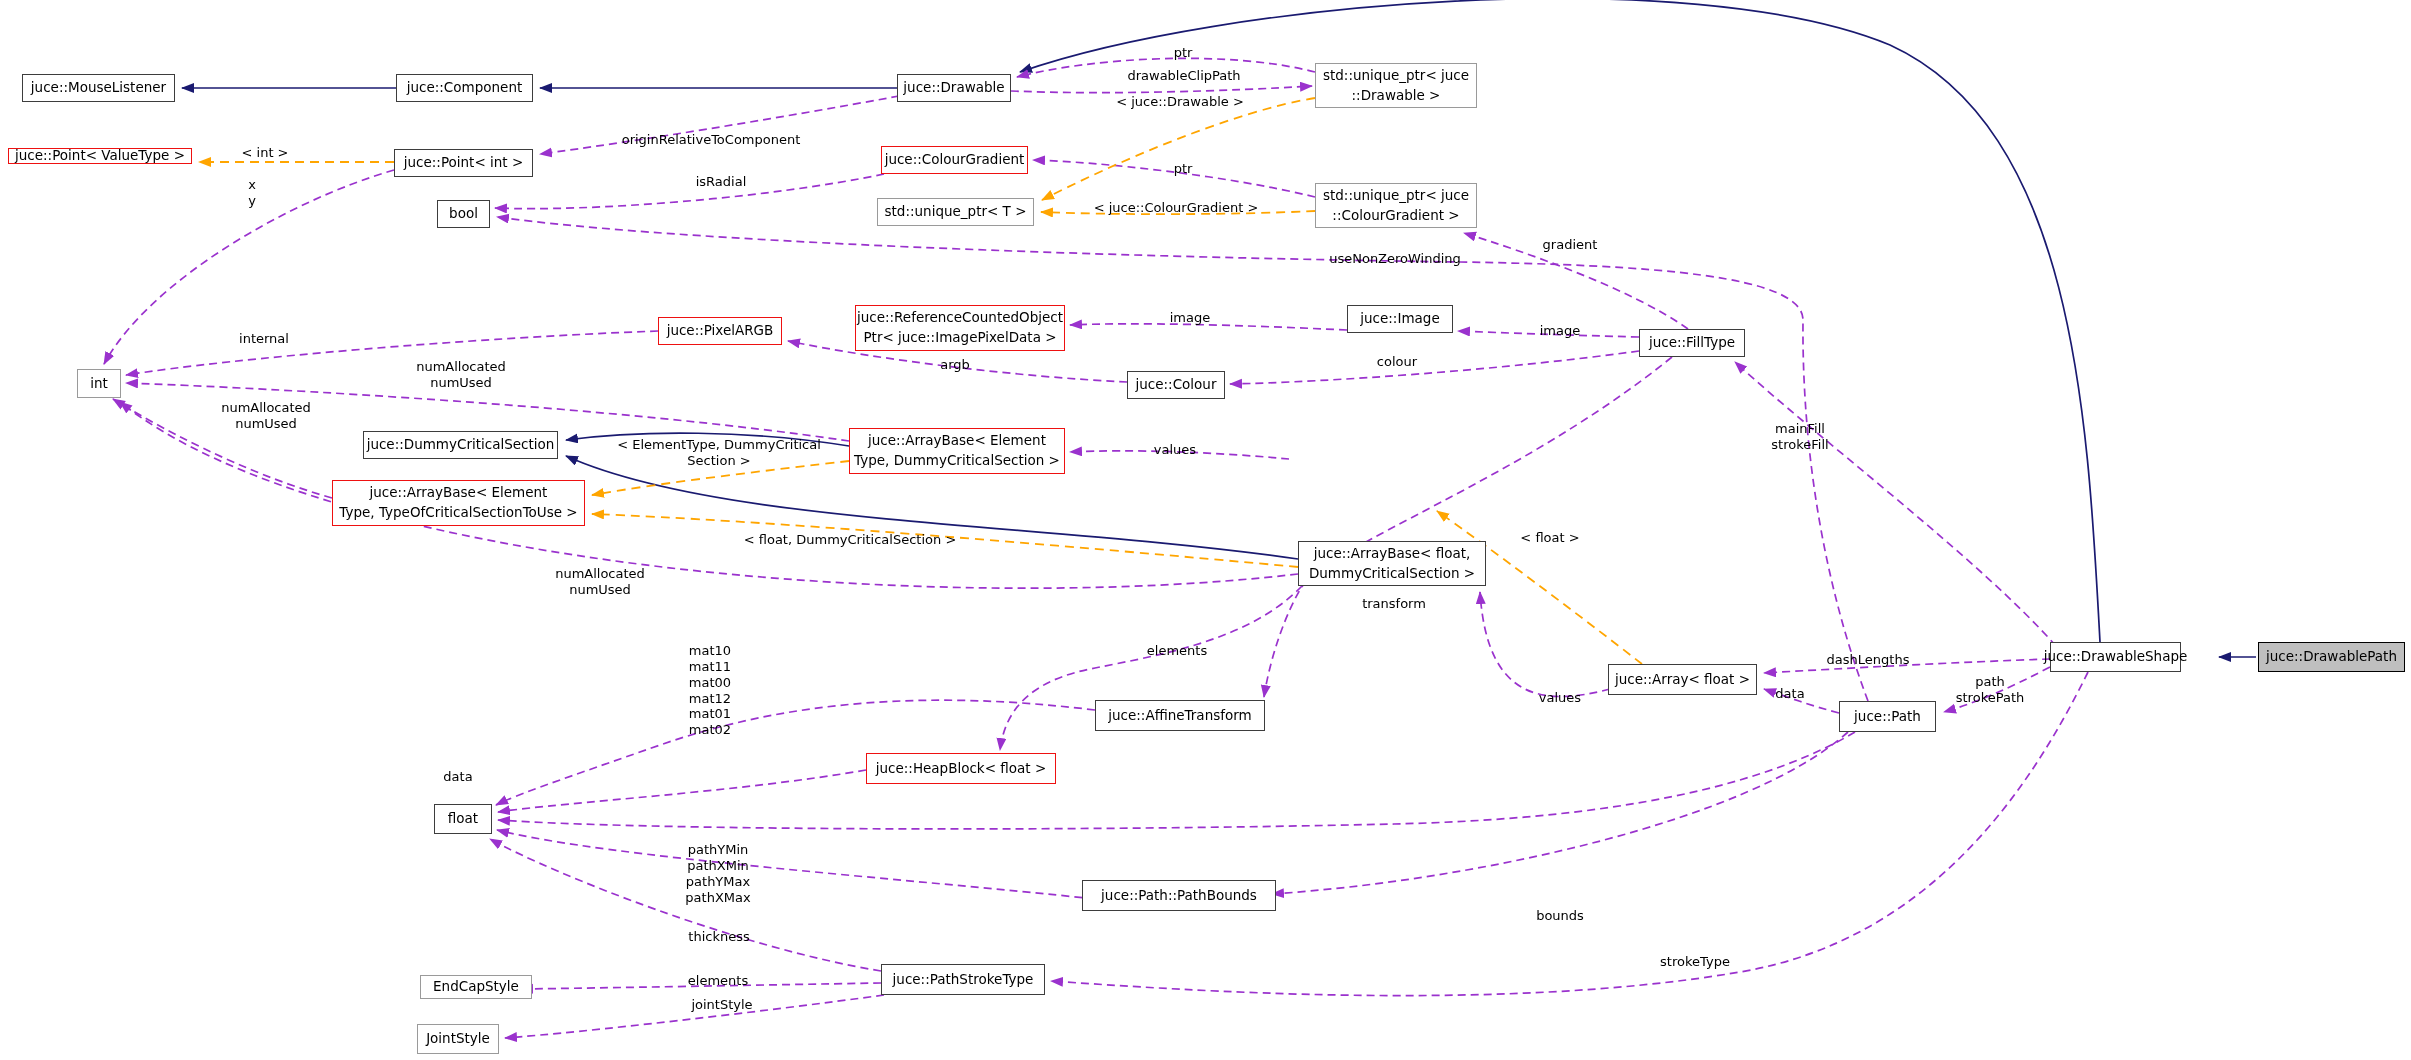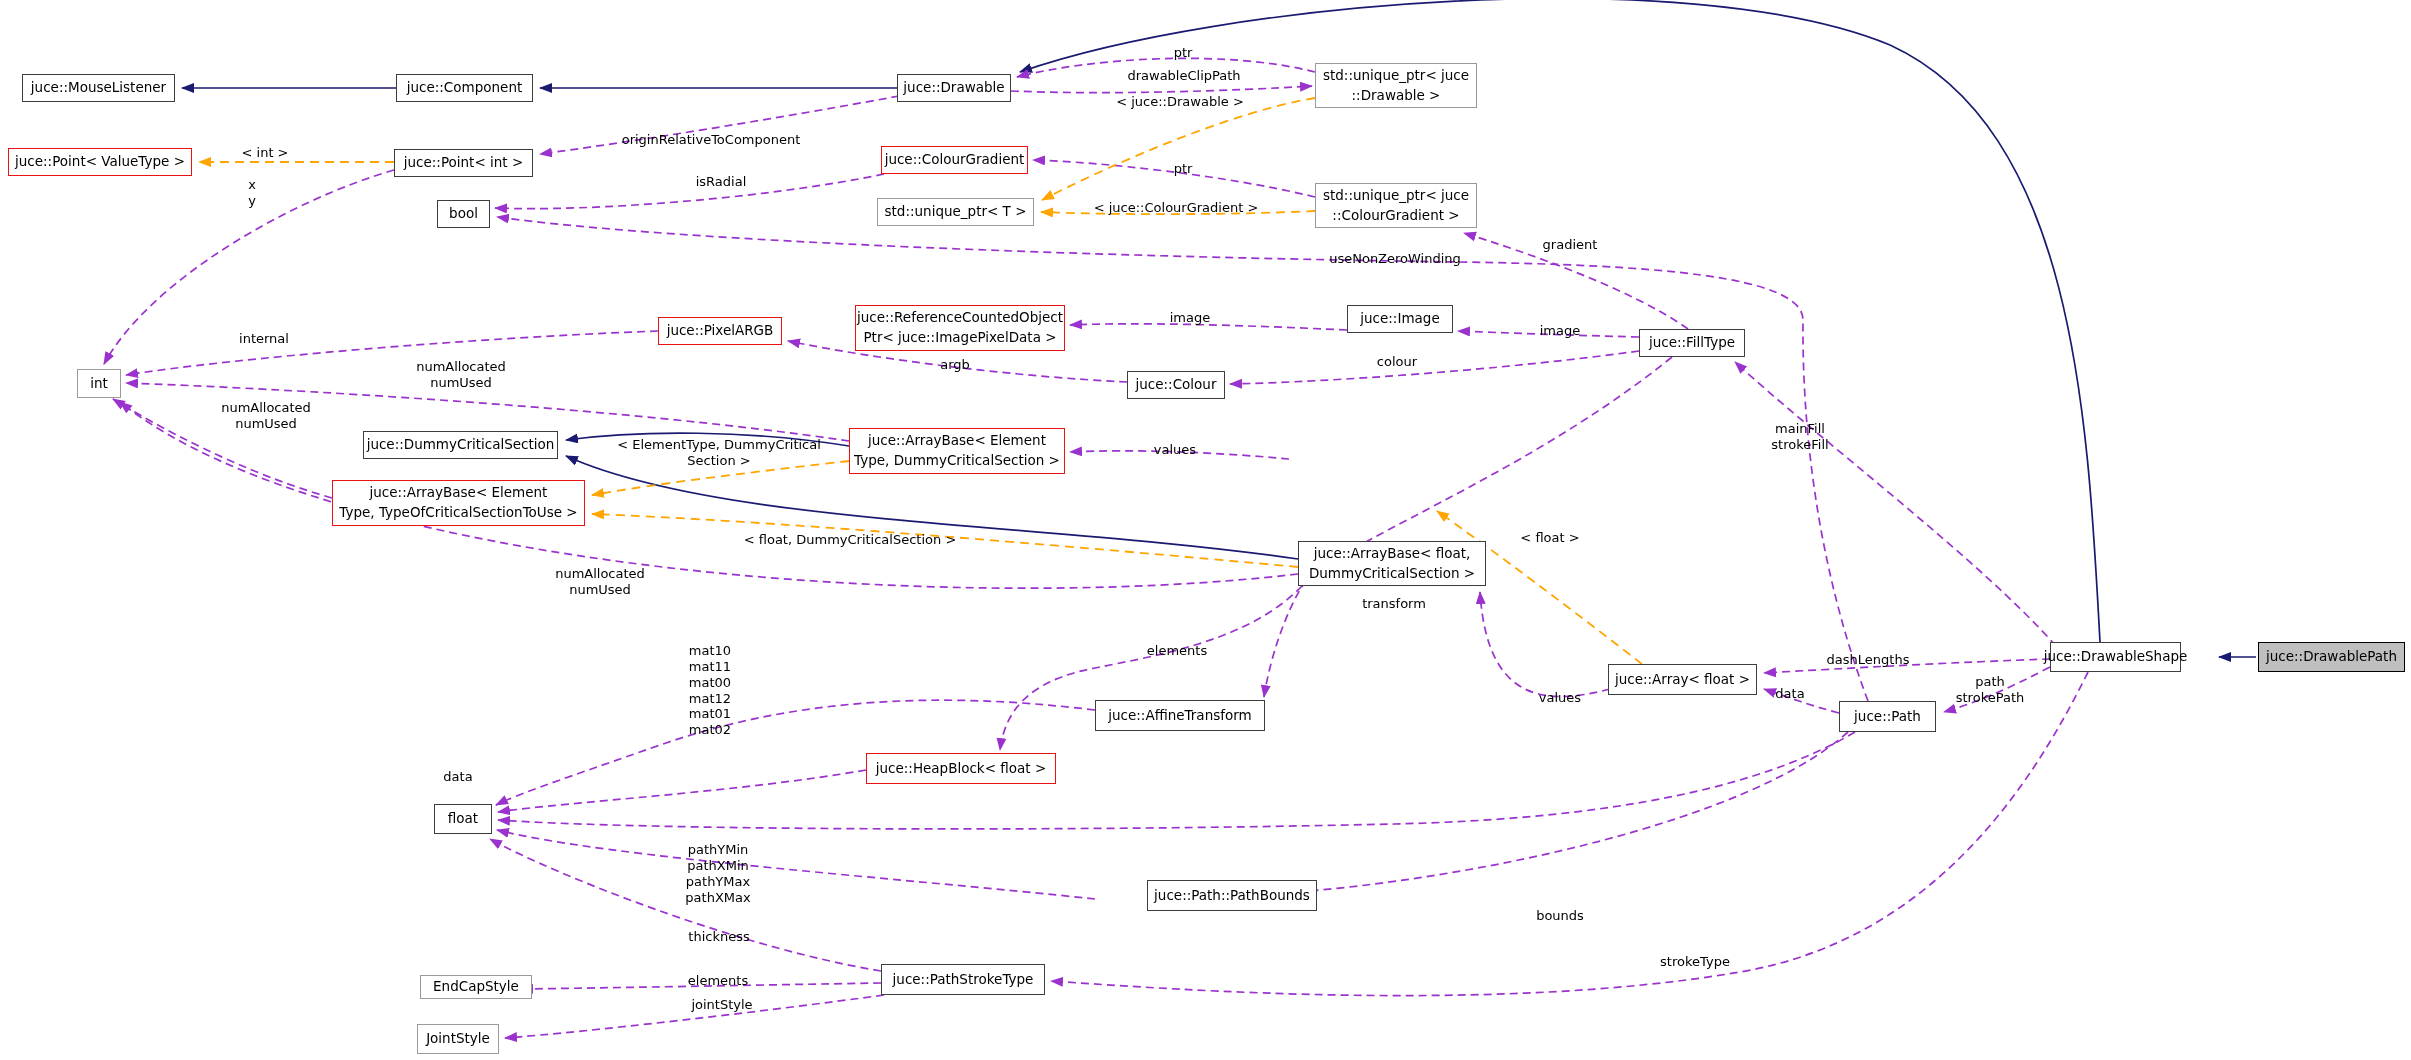--- a/index.html
+++ b/index.html
@@ -87,21 +87,21 @@
       <path d="M 1298,567 C 1060,545 760,520 592,514" marker-end="url(#ah-orange)"></path>
       <path d="M 1642,664 C 1575,612 1490,548 1437,511" marker-end="url(#ah-orange)"></path>
     </g>
   </svg>
 
   <div class="node" style="left:22px;top:74px;width:153px;height:28px">juce::MouseListener</div>
   <div class="node" style="left:396px;top:74px;width:137px;height:28px">juce::Component</div>
   <div class="node" style="left:897px;top:74px;width:114px;height:28px">juce::Drawable</div>
   <div class="node v-gray" style="left:1315px;top:63px;width:162px;height:45px">std::unique_ptr&lt; juce
 ::Drawable &gt;</div>
-  <div class="node v-red" style="left:8px;top:148px;width:184px;height:28px">juce::Point&lt; ValueType &gt;</div>
+  <div class="node v-red" style="left:8px;top:148px;width:184px;height:16px">juce::Point&lt; ValueType &gt;</div>
   <div class="node" style="left:394px;top:149px;width:139px;height:28px">juce::Point&lt; int &gt;</div>
   <div class="node v-red" style="left:881px;top:146px;width:147px;height:28px">juce::ColourGradient</div>
   <div class="node v-gray" style="left:877px;top:198px;width:157px;height:28px">std::unique_ptr&lt; T &gt;</div>
   <div class="node v-gray" style="left:1315px;top:183px;width:162px;height:45px">std::unique_ptr&lt; juce
 ::ColourGradient &gt;</div>
   <div class="node" style="left:437px;top:200px;width:53px;height:28px">bool</div>
   <div class="node v-red" style="left:658px;top:317px;width:124px;height:28px">juce::PixelARGB</div>
   <div class="node v-red" style="left:855px;top:305px;width:210px;height:46px">juce::ReferenceCountedObject
 Ptr&lt; juce::ImagePixelData &gt;</div>
   <div class="node" style="left:1347px;top:305px;width:106px;height:28px">juce::Image</div>
@@ -115,21 +115,21 @@
 Type, TypeOfCriticalSectionToUse &gt;</div>
   <div class="node" style="left:1298px;top:541px;width:188px;height:45px">juce::ArrayBase&lt; float,
 DummyCriticalSection &gt;</div>
   <div class="node" style="left:1608px;top:664px;width:149px;height:31px">juce::Array&lt; float &gt;</div>
   <div class="node" style="left:1839px;top:701px;width:97px;height:31px">juce::Path</div>
   <div class="node" style="left:2050px;top:642px;width:131px;height:30px">juce::DrawableShape</div>
   <div class="node v-target" style="left:2258px;top:642px;width:147px;height:30px">juce::DrawablePath</div>
   <div class="node" style="left:1095px;top:700px;width:170px;height:31px">juce::AffineTransform</div>
   <div class="node v-red" style="left:866px;top:753px;width:190px;height:31px">juce::HeapBlock&lt; float &gt;</div>
   <div class="node" style="left:434px;top:804px;width:58px;height:30px">float</div>
-  <div class="node" style="left:1147px;top:880px;width:170px;height:31px">juce::Path::PathBounds</div>
+  <div class="node" style="left:1082px;top:880px;width:194px;height:31px">juce::Path::PathBounds</div>
   <div class="node" style="left:881px;top:964px;width:164px;height:31px">juce::PathStrokeType</div>
   <div class="node v-gray" style="left:420px;top:975px;width:112px;height:24px">EndCapStyle</div>
   <div class="node v-gray" style="left:417px;top:1024px;width:82px;height:30px">JointStyle</div>
 
   <div class="elabel" style="left:711px;top:140px">originRelativeToComponent</div>
   <div class="elabel" style="left:1183px;top:53px">ptr</div>
   <div class="elabel" style="left:1184px;top:76px">drawableClipPath</div>
   <div class="elabel" style="left:1180px;top:102px">&lt; juce::Drawable &gt;</div>
   <div class="elabel" style="left:265px;top:153px">&lt; int &gt;</div>
   <div class="elabel" style="left:252px;top:193px">x

